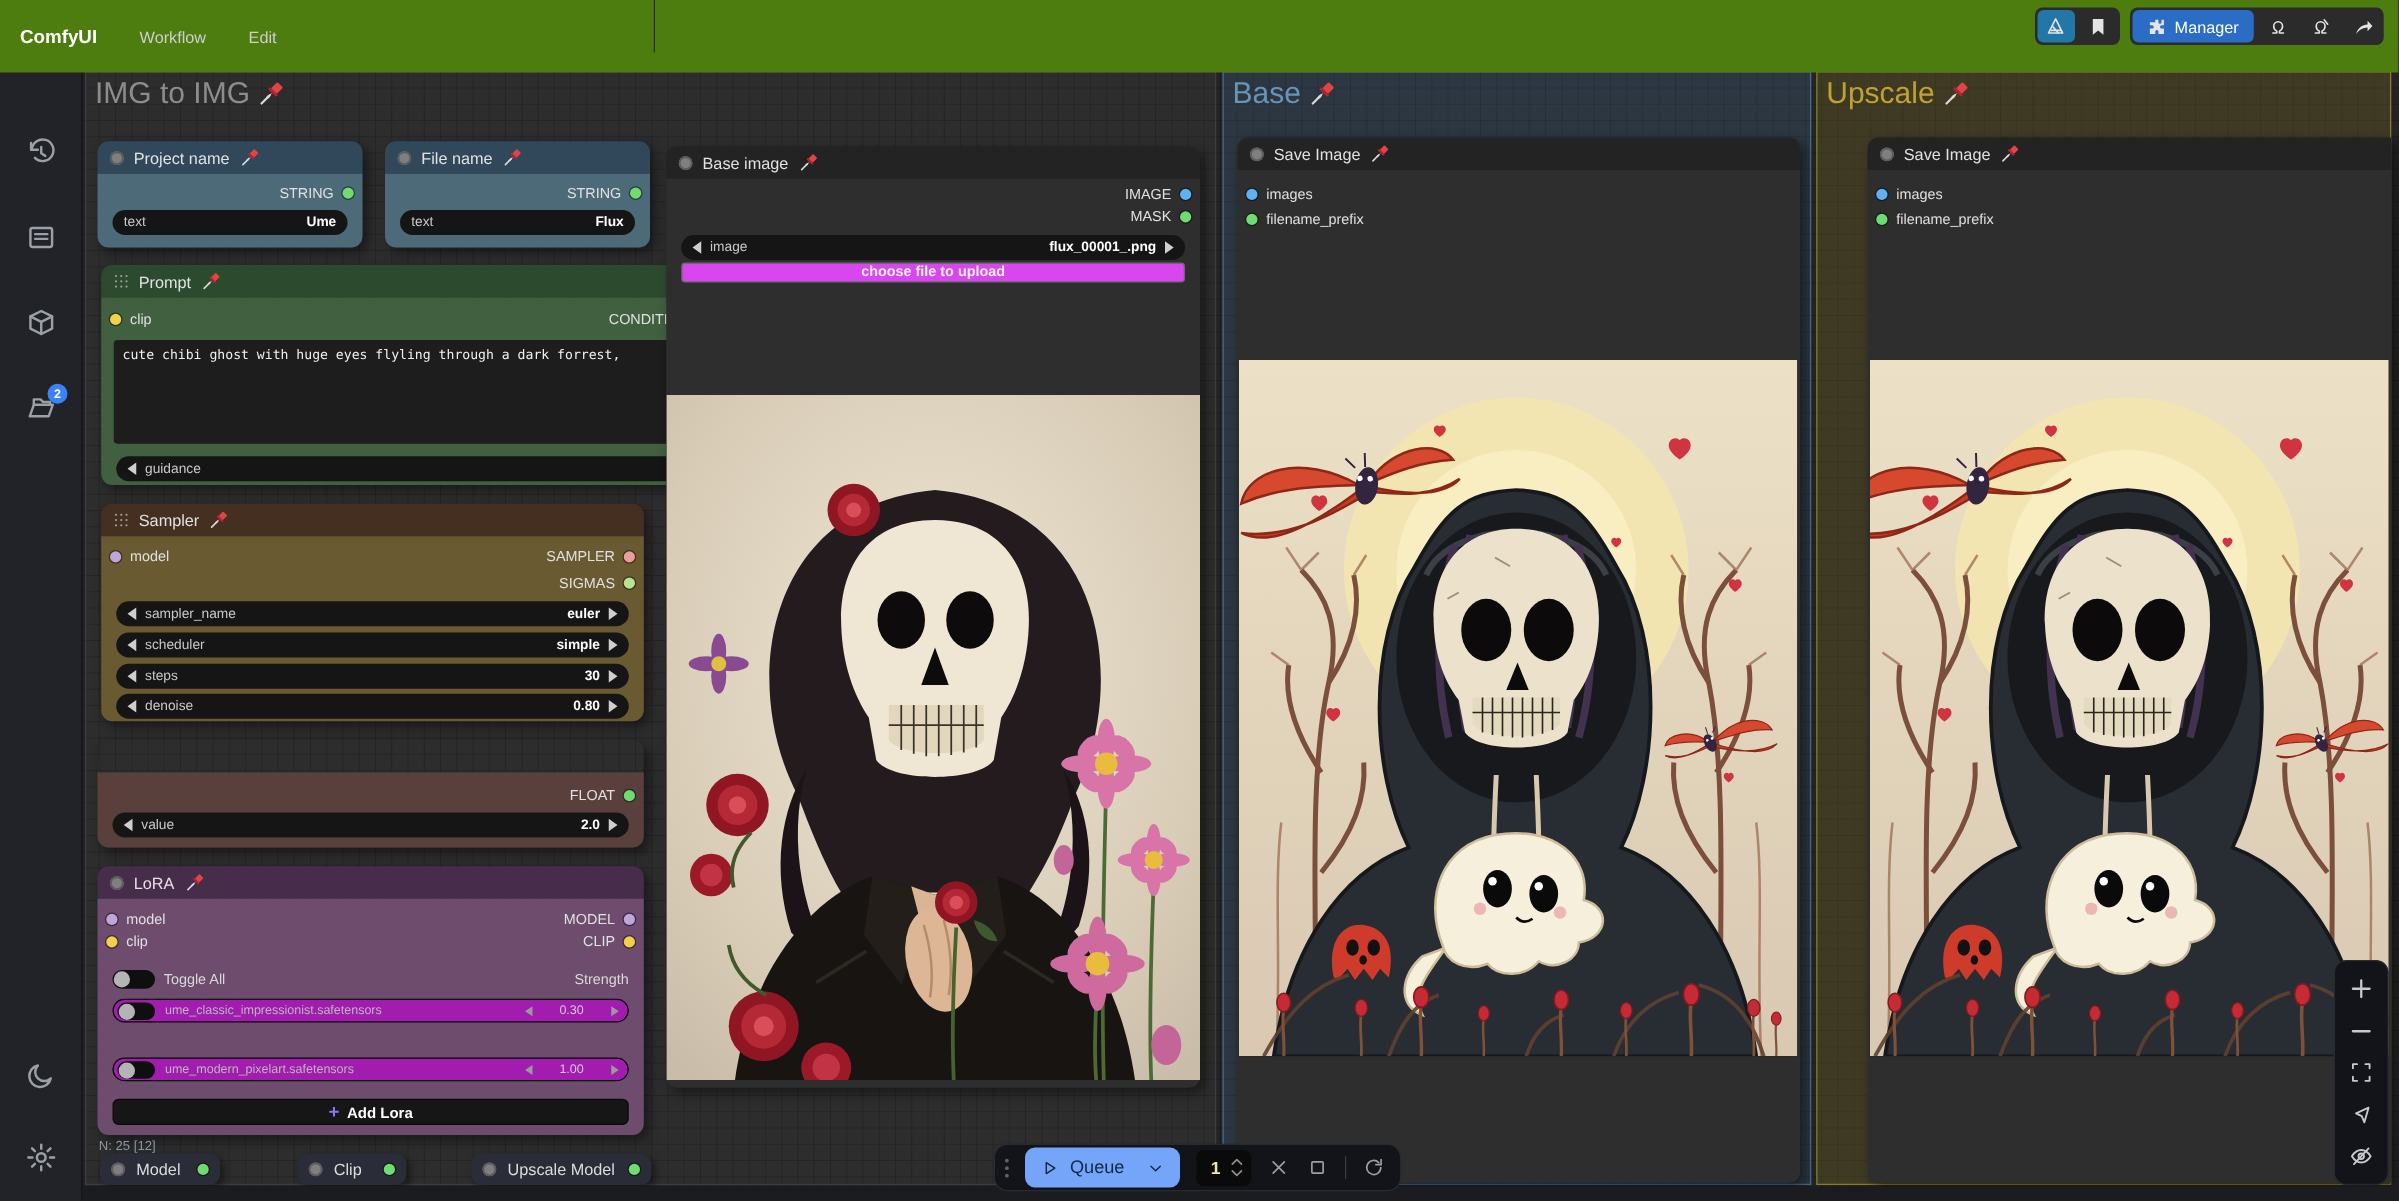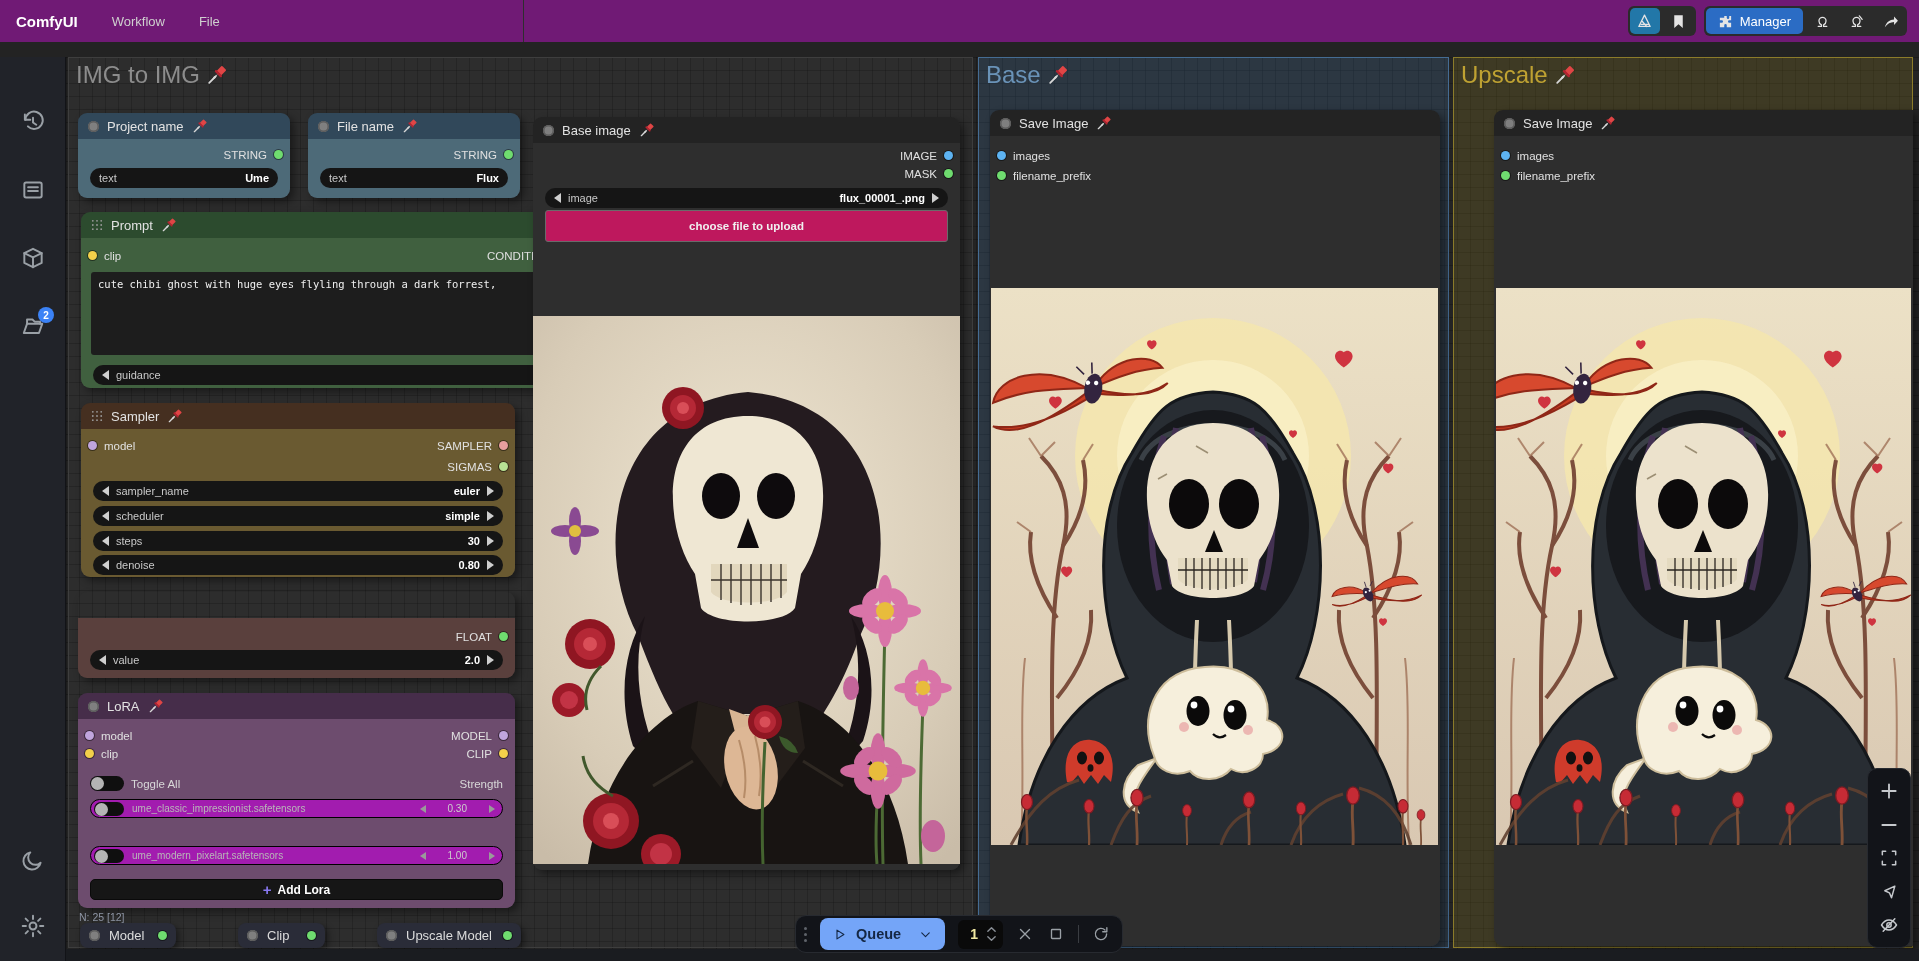--- a/index.html
+++ b/index.html
@@ -1,21 +1,21 @@
 <!DOCTYPE html>
 <html><head>
 <meta charset="utf-8">
 <style>
   * { margin:0; padding:0; box-sizing:border-box; }
   html,body { background:#111; }
   body { font-family:"Liberation Sans", sans-serif; }
   .screen { position:relative; width:1919px; height:961px; overflow:hidden; background:#232323; }
 
   
-  .menubar { position:absolute; left:0; top:0; width:1919px; height:42px; background:#701a75; display:flex; align-items:center; z-index:50; }
+  .menubar { position:absolute; left:0; top:0; width:1919px; height:58px; background:#4d7c0f; display:flex; align-items:center; z-index:50; }
   .menubar .logo { font-weight:bold; font-size:15px; color:#fff; margin-left:16px; }
   .menu-item { font-size:13px; color:#cfcfcf; margin-left:34px; }
   .menu-divider { position:absolute; left:523px; top:0; width:1px; height:42px; background:#2e2e2e; }
   .mb-right { position:absolute; right:12px; top:6px; display:flex; gap:8px; align-items:center; }
   .mb-grp { background:#2b2b2b; border-radius:6px; display:flex; align-items:center; gap:4px; padding:2px; height:30px; }
   .mb-btn { width:30px; height:26px; border-radius:5px; display:flex; align-items:center; justify-content:center; color:#e8e8e8; }
   .mb-btn.blue { background:#2277a8; }
   .manager-btn { height:26px; border-radius:5px; background:#2b6cc4; color:#fff; display:flex; align-items:center; gap:7px; padding:0 12px; font-size:13px; }
   .mb-ic { width:17px; height:17px; color:#e4e4e4; }
 
@@ -48,41 +48,41 @@
   .gdots { width:12px; height:12px; color:#9a9a9a; flex:none; }
   .prow { position:absolute; height:17px; display:flex; align-items:center; gap:7px; font-size:11.5px; color:#e0e0e0; }
   .prow.in { left:7px; }
   .prow.out { right:7px; }
   .pdot { width:9px; height:9px; border-radius:50%; box-shadow:0 0 0 1px rgba(0,0,0,.45); flex:none; }
   .combo, .wtext { position:absolute; left:12px; right:12px; height:20px; background:#151515; border-radius:10px; display:flex; align-items:center; gap:7px; padding:0 9px; font-size:11px; color:#c9c9c9; }
   .wv { margin-left:auto; color:#fff; font-weight:bold; }
   .arrl { width:0; height:0; border:5px solid transparent; border-right:7px solid #cfcfcf; border-left:0; flex:none; }
   .arrr { width:0; height:0; border:5px solid transparent; border-left:7px solid #cfcfcf; border-right:0; flex:none; }
   .txtarea { position:absolute; left:10px; right:10px; background:#1d1d1d; border-radius:3px; font-family:"DejaVu Sans Mono", monospace; font-size:10.5px; color:#f0f0f0; padding:5px 7px; line-height:1.35; }
-  .btn-rect { position:absolute; left:12px; right:12px; height:32px; background:#be185d; border:1px solid #6a6a6a; border-radius:3px; display:flex; align-items:center; justify-content:center; font-size:11.5px; font-weight:bold; color:#f0f0f0; }
+  .btn-rect { position:absolute; left:12px; right:12px; height:16px; background:#d946ef; border:1px solid #6a6a6a; border-radius:3px; display:flex; align-items:center; justify-content:center; font-size:11.5px; font-weight:bold; color:#f0f0f0; }
   .tgl { width:34px; height:15px; border-radius:8px; background:#0f0f0f; position:relative; flex:none; }
   .tgl::after { content:''; position:absolute; left:1px; top:1px; width:13px; height:13px; border-radius:50%; background:#b4b4b4; }
   .lrow { position:absolute; left:12px; right:12px; height:19px; background:#a21caf; border:1px solid #000; border-radius:10px; display:flex; align-items:center; gap:8px; padding:0 7px 0 3px; font-size:10px; color:#b8b8b8; }
   .lrow .sval { margin-left:auto; display:flex; align-items:center; gap:22px; color:#cdcdcd; }
   .sarr { width:0; height:0; border:4px solid transparent; }
   .sarr.l { border-right:6px solid #9a9a9a; border-left:0; }
   .sarr.r { border-left:6px solid #9a9a9a; border-right:0; }
   .addlora { position:absolute; left:12px; right:12px; height:21px; background:#161616; border-radius:5px; border:1px solid #0a0a0a; display:flex; align-items:center; justify-content:center; gap:6px; color:#fff; font-weight:bold; font-size:12px; }
   .addlora .plus { color:#8878f0; font-size:15px; font-weight:bold; }
   .npill { position:absolute; height:25px; border-radius:8px; background:#2a2c38; box-shadow:3px 3px 7px rgba(0,0,0,.45); display:flex; align-items:center; gap:9px; padding:0 9px; font-size:13px; color:#dcdcdc; }
   .npill .pdot { margin-left:auto; }
   .nodeinfo { position:absolute; font-size:10.5px; color:#8f96a5; }
   .artbox { position:absolute; overflow:hidden; background:#151515; }
   .artbox svg { display:block; width:100%; height:100%; }
 
   
   .queuebar { position:absolute; display:flex; align-items:center; gap:13px; background:#121419; border:1px solid #272a30; border-radius:11px; padding:0 12px 0 8px; height:38px; z-index:40; }
   .dragdots { display:flex; flex-direction:column; gap:3px; }
   .dragdots i { width:3px; height:3px; border-radius:50%; background:#5f636a; }
-  .queue-btn { display:flex; align-items:center; gap:9px; background:#74a5f8; border-radius:8px; height:29px; padding:16px 12px; color:#142744; font-size:14.5px; font-weight:bold; }
+  .queue-btn { display:flex; align-items:center; gap:9px; background:#74a5f8; border-radius:8px; height:29px; padding:16px 12px; color:#142744; font-size:14.5px; font-weight:normal; }
   .queue-btn svg { width:15px; height:15px; color:#142744; }
   .numbox { display:flex; align-items:center; background:#0a0a0a; border-radius:6px; height:29px; padding:0 6px 0 12px; gap:8px; }
   .numbox .nval { color:#f1e9a2; font-size:14px; font-weight:bold; }
   .spin { display:flex; flex-direction:column; gap:2px; }
   .spin svg { width:11px; height:7px; color:#8a8f96; }
   .qico { width:18px; height:18px; color:#9aa0a6; }
   .qdiv { width:1px; height:18px; background:#3a3d42; }
 
   
   .rtools { position:absolute; width:44px; background:#121419; border:1px solid #272a30; border-radius:10px; display:flex; flex-direction:column; align-items:center; justify-content:space-between; padding:12px 0; z-index:40; }
@@ -338,21 +338,21 @@
       <use href="#berry" transform="translate(430,557) scale(0.7)"></use>
     </g>
   </defs>
 </svg>
 
 <div class="screen">
 
   <div class="menubar">
     <span class="logo">ComfyUI</span>
     <span class="menu-item">Workflow</span>
-    <span class="menu-item">File</span>
+    <span class="menu-item">Edit</span>
     <div class="menu-divider"></div>
 
     <div class="mb-right">
       <div class="mb-grp">
         <div class="mb-btn blue">
           <svg class="mb-ic line" viewBox="0 0 24 24">
             <path d="M12 3 L20 19 H4 Z"></path>
               <path d="M9 12 l6 7 M7 16 h11"></path>
           </svg>
         </div>

